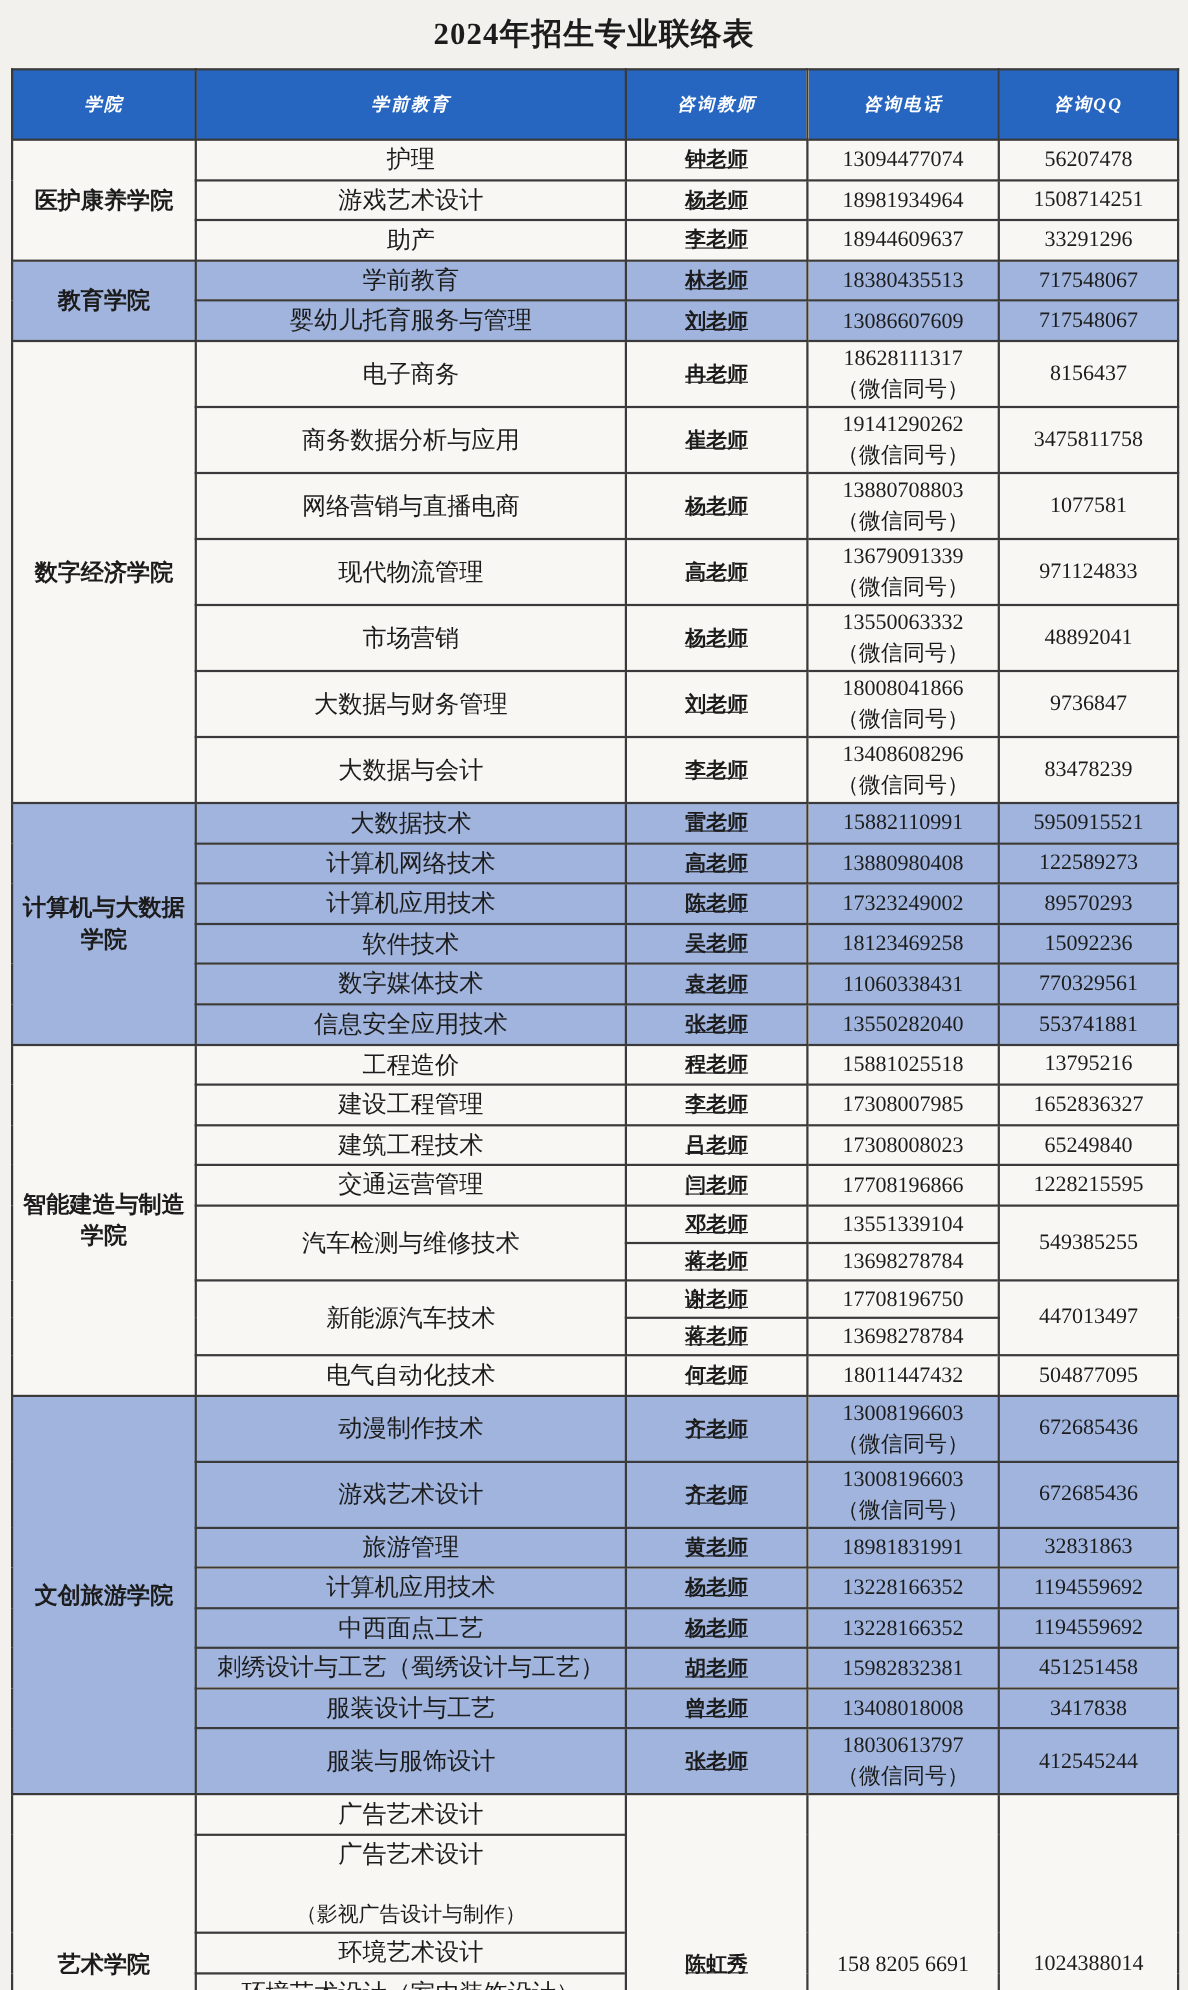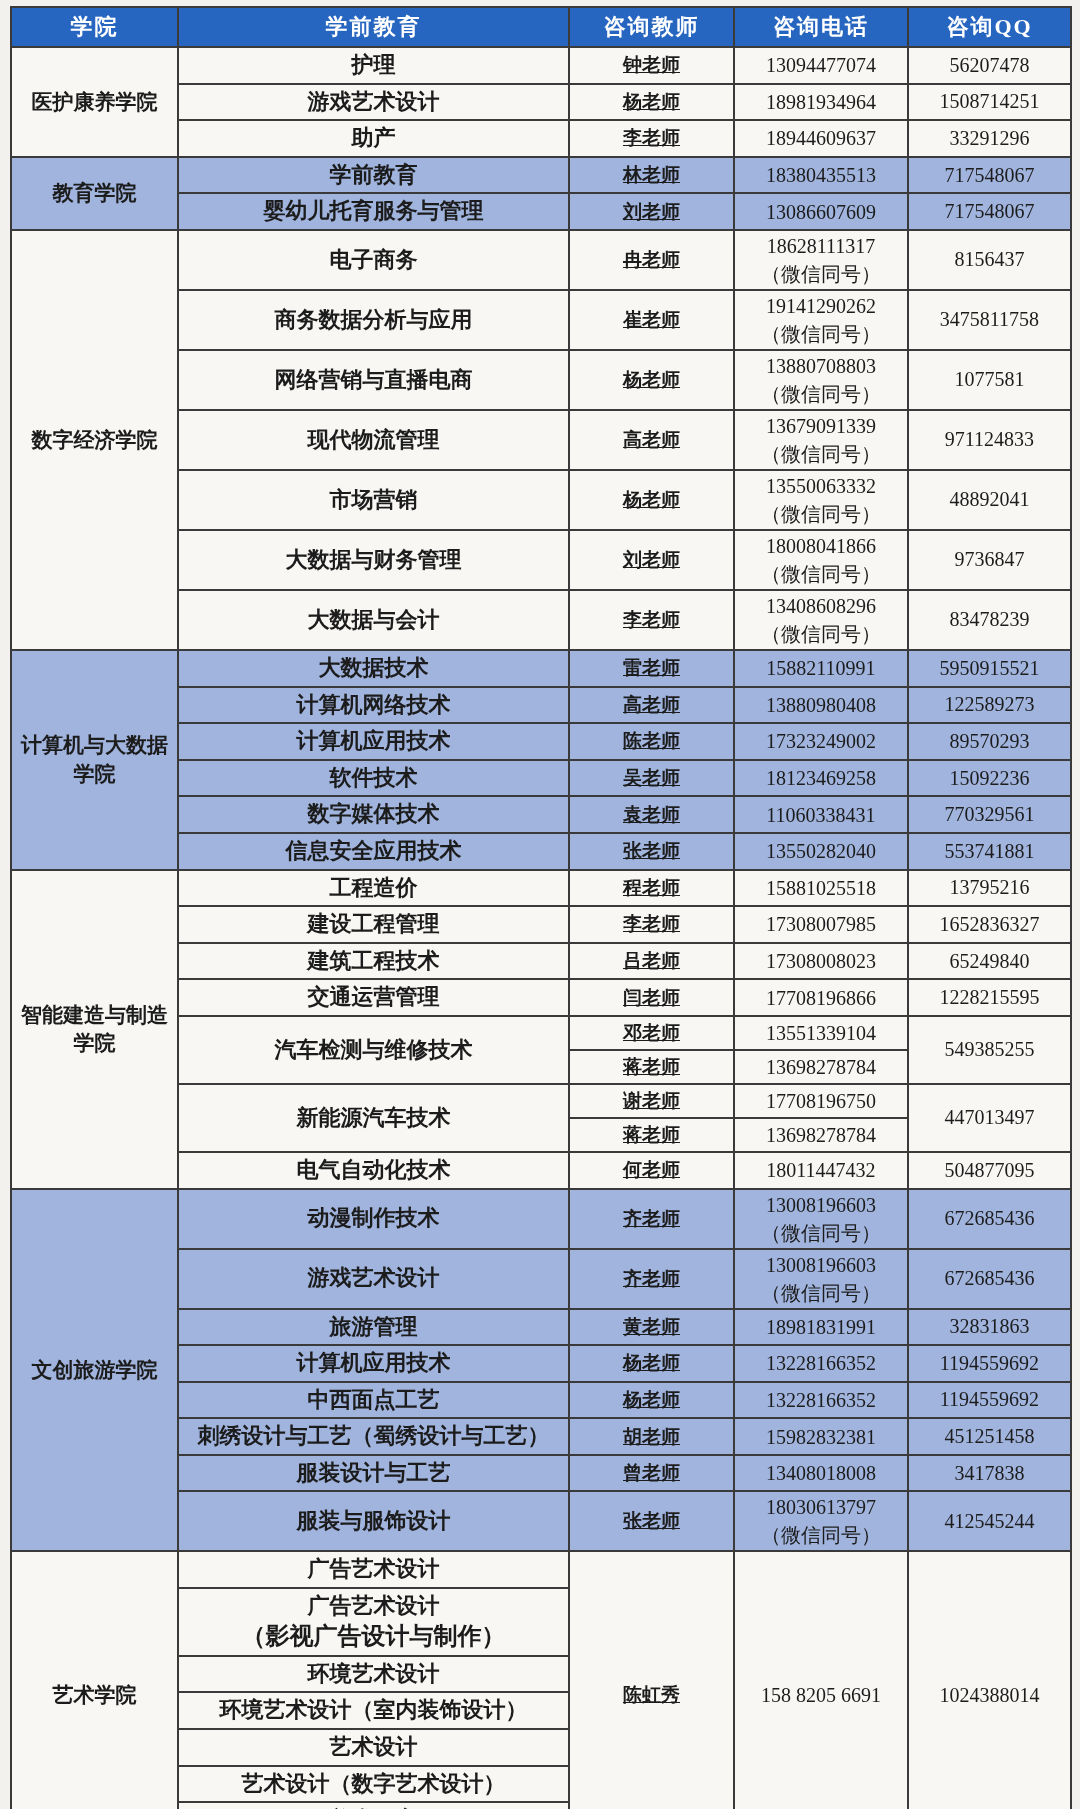--- a/index.html
+++ b/index.html
@@ -41,40 +41,42 @@
   th,td{
     border:2px solid var(--border);
     text-align:center;
     vertical-align:middle;
     padding:3px 4px;
     overflow:hidden;
   }
   th{
     background:var(--header-bg);
     color:var(--header-text);
-    font-size:22px;
+    font-size:16px;
     font-weight:700;
-    height:40px;
+    height:64px;
     letter-spacing:2px;
+    font-style:italic;
   }
   td{height:30px;}
   tr.shade-blue td{background:var(--row-blue);}
   tr.shade-white td{background:var(--row-white);}
   td.college{font-size:21px;font-weight:700;line-height:1.35;}
-  td.major{font-size:22px;font-weight:700;line-height:1.3;}
+  td.major{font-size:22px;font-weight:400;line-height:1.3;}
   td.teacher{font-size:19px;font-weight:700;text-decoration:underline;}
   td.phone{font-size:20px;line-height:1.2;}
   td.qq{font-size:20px;text-align:center;}
   .phone-note{font-size:20px;margin-top:4px;}
-  .major-line2{font-size:24px;}
+  .major-line2{font-size:19px;margin-top:28px;}
 </style>
 </head>
 <body>
 
 <div class="page">
+  <div class="title">2024年招生专业联络表</div>
 
   <table class="contact">
     <colgroup>
       <col class="c-college">
         <col class="c-major">
         <col class="c-teacher">
         <col class="c-phone">
         <col class="c-qq">
     </colgroup>
     <thead>

